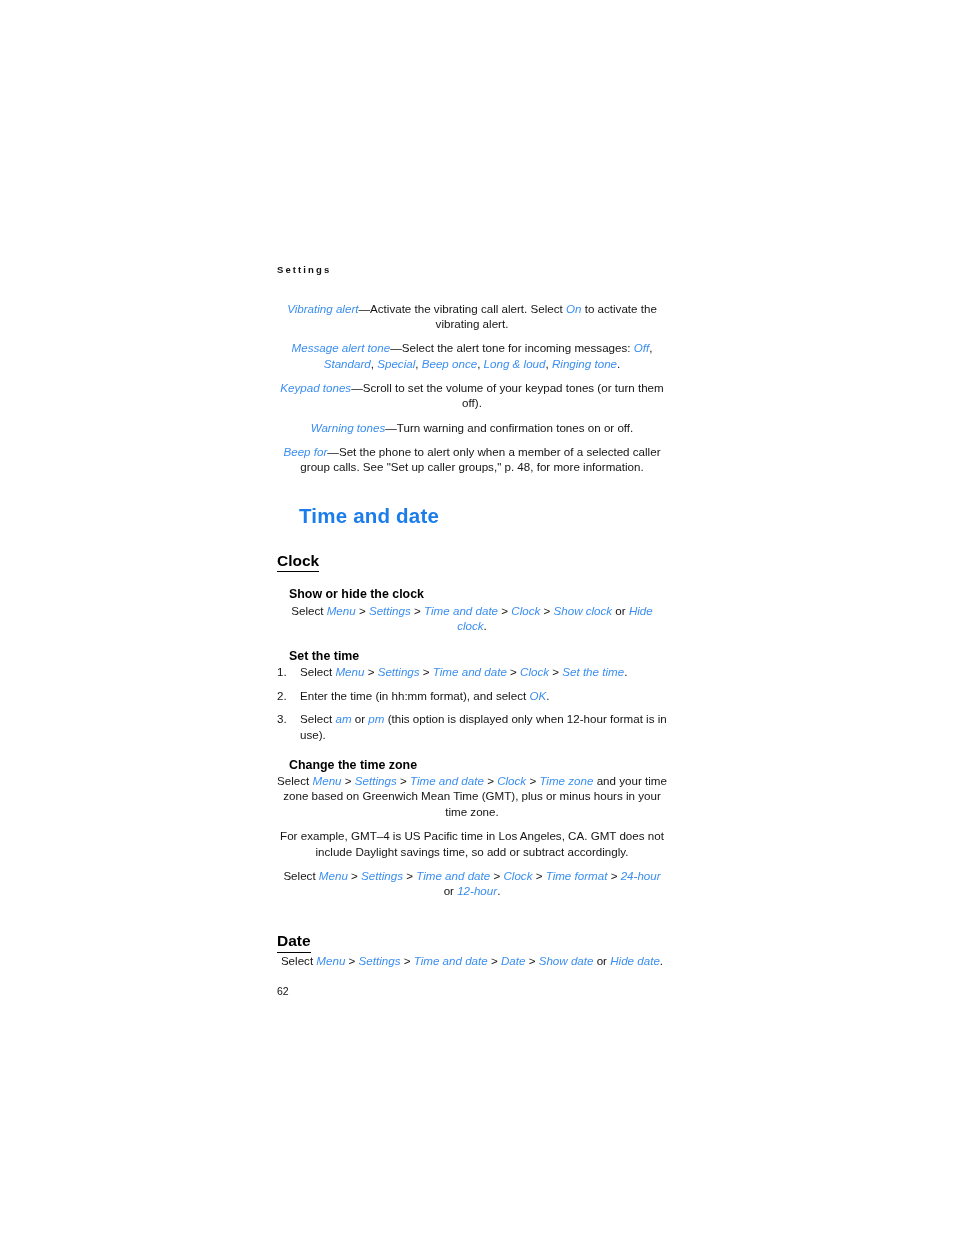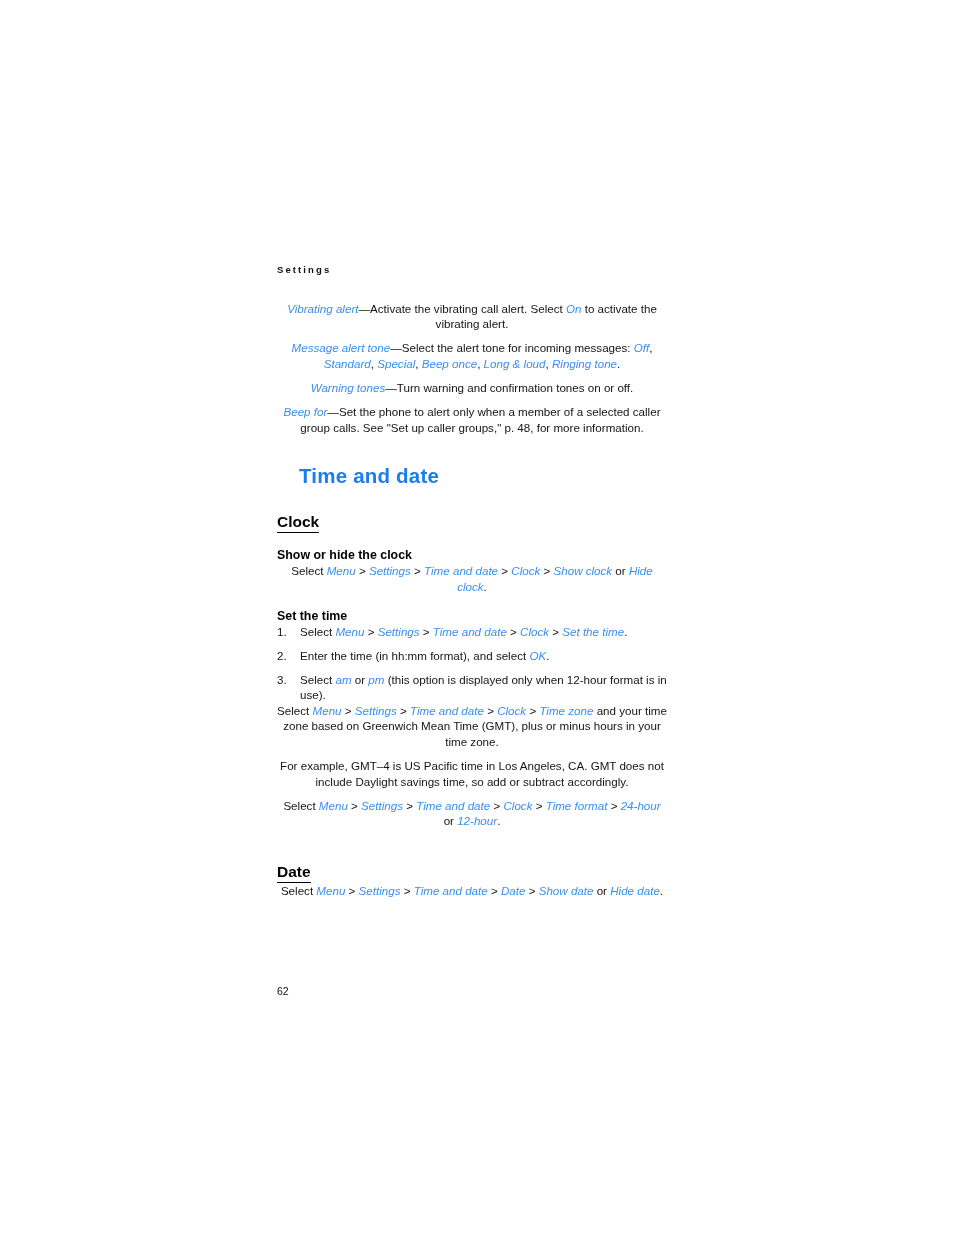--- a/index.html
+++ b/index.html
@@ -85,21 +85,21 @@
     border-bottom: 1.5px solid #000000;
     padding-bottom: 2px;
   }
   .h2-wrap { margin: 0; }
 
   
   .h3 {
     font-size: 12.4px;
     font-weight: bold;
     color: #000000;
-    margin: 15px 0 1px 0;
+    margin: 15px 0 1px 12px;
     line-height: 1.15;
   }
 
   
   ol.steps {
     list-style: none;
     margin: 0;
     padding: 0;
   }
   ol.steps li {
@@ -136,20 +136,21 @@
 <div class="page">
 
   <div class="content">
 
     <div class="running-header">Settings</div>
 
     <p class="para"><span class="term">Vibrating alert</span><span>—</span><span>Activate the vibrating call alert. Select </span><span class="lnk">On</span><span> to activate the vibrating alert.</span></p>
 
     <p class="para"><span class="term">Message alert tone</span><span>—</span><span>Select the alert tone for incoming messages: </span><span class="lnk">Off</span><span class="sep">, </span><span class="lnk">Standard</span><span class="sep">, </span><span class="lnk">Special</span><span class="sep">, </span><span class="lnk">Beep once</span><span class="sep">, </span><span class="lnk">Long &amp; loud</span><span class="sep">, </span><span class="lnk">Ringing tone</span><span>.</span></p>
 
+    <p class="para"><span class="term">Keypad tones</span><span>—</span><span>Scroll to set the volume of your keypad tones (or turn them off).</span></p>
 
     <p class="para"><span class="term">Warning tones</span><span>—</span><span>Turn warning and confirmation tones on or off.</span></p>
 
     <p class="para"><span class="term">Beep for</span><span>—</span><span>Set the phone to alert only when a member of a selected caller group calls. See "Set up caller groups," p. 48, for more information.</span></p>
 
     <h1 class="chapter-heading">Time and date</h1>
 
     <div class="h2-wrap">
       <h2 class="h2">Clock</h2>
     </div>
@@ -157,20 +158,21 @@
     <h3 class="h3">Show or hide the clock</h3>
     <p class="para"><span>Select </span><span class="lnk">Menu</span><span class="sep"> &gt; </span><span class="lnk">Settings</span><span class="sep"> &gt; </span><span class="lnk">Time and date</span><span class="sep"> &gt; </span><span class="lnk">Clock</span><span class="sep"> &gt; </span><span class="lnk">Show clock</span><span> or </span><span class="lnk">Hide clock</span><span>.</span></p>
 
     <h3 class="h3">Set the time</h3>
     <ol class="steps">
       <li><span class="num">1.</span><span>Select </span><span class="lnk">Menu</span><span class="sep"> &gt; </span><span class="lnk">Settings</span><span class="sep"> &gt; </span><span class="lnk">Time and date</span><span class="sep"> &gt; </span><span class="lnk">Clock</span><span class="sep"> &gt; </span><span class="lnk">Set the time</span><span>.</span></li>
       <li><span class="num">2.</span><span>Enter the time (in hh:mm format), and select </span><span class="lnk">OK</span><span>.</span></li>
       <li><span class="num">3.</span><span>Select </span><span class="lnk">am</span><span> or </span><span class="lnk">pm</span><span> (this option is displayed only when 12-hour format is in use).</span></li>
     </ol>
 
+    <h3 class="h3">Change the time zone</h3>
     <p class="para"><span>Select </span><span class="lnk">Menu</span><span class="sep"> &gt; </span><span class="lnk">Settings</span><span class="sep"> &gt; </span><span class="lnk">Time and date</span><span class="sep"> &gt; </span><span class="lnk">Clock</span><span class="sep"> &gt; </span><span class="lnk">Time zone</span><span> and your time zone based on Greenwich Mean Time (GMT), plus or minus hours in your time zone.</span></p>
     <p class="para">For example, GMT–4 is US Pacific time in Los Angeles, CA. GMT does not include Daylight savings time, so add or subtract accordingly.</p>
 
     <p class="para"><span>Select </span><span class="lnk">Menu</span><span class="sep"> &gt; </span><span class="lnk">Settings</span><span class="sep"> &gt; </span><span class="lnk">Time and date</span><span class="sep"> &gt; </span><span class="lnk">Clock</span><span class="sep"> &gt; </span><span class="lnk">Time format</span><span class="sep"> &gt; </span><span class="lnk">24-hour</span><span> or </span><span class="lnk">12-hour</span><span>.</span></p>
 
     <div class="h2-wrap">
       <h2 class="h2">Date</h2>
     </div>
 
     <p class="para"><span>Select </span><span class="lnk">Menu</span><span class="sep"> &gt; </span><span class="lnk">Settings</span><span class="sep"> &gt; </span><span class="lnk">Time and date</span><span class="sep"> &gt; </span><span class="lnk">Date</span><span class="sep"> &gt; </span><span class="lnk">Show date</span><span> or </span><span class="lnk">Hide date</span><span>.</span></p>

